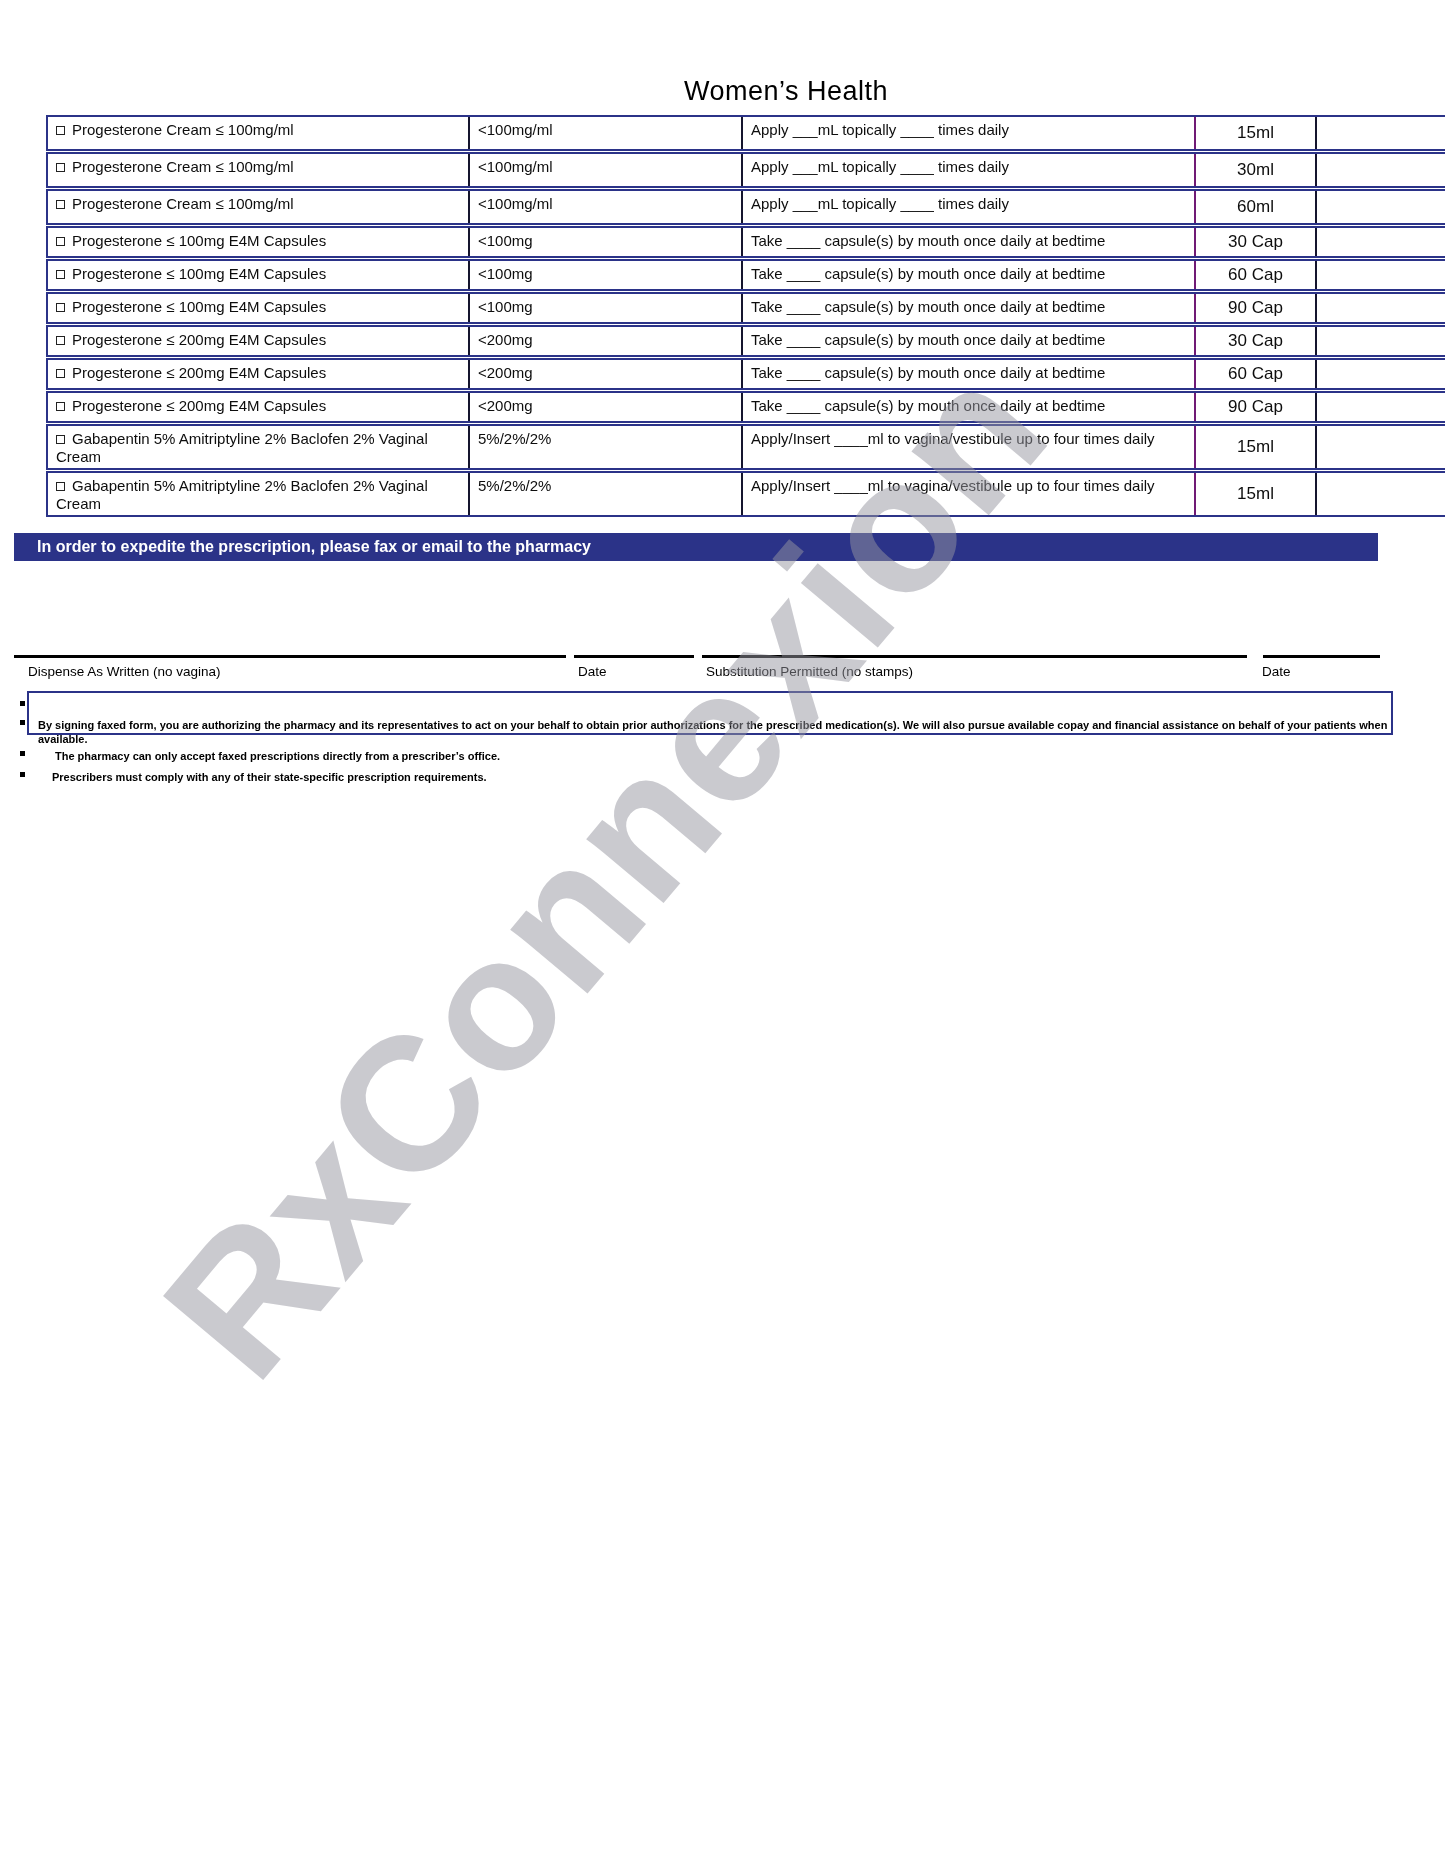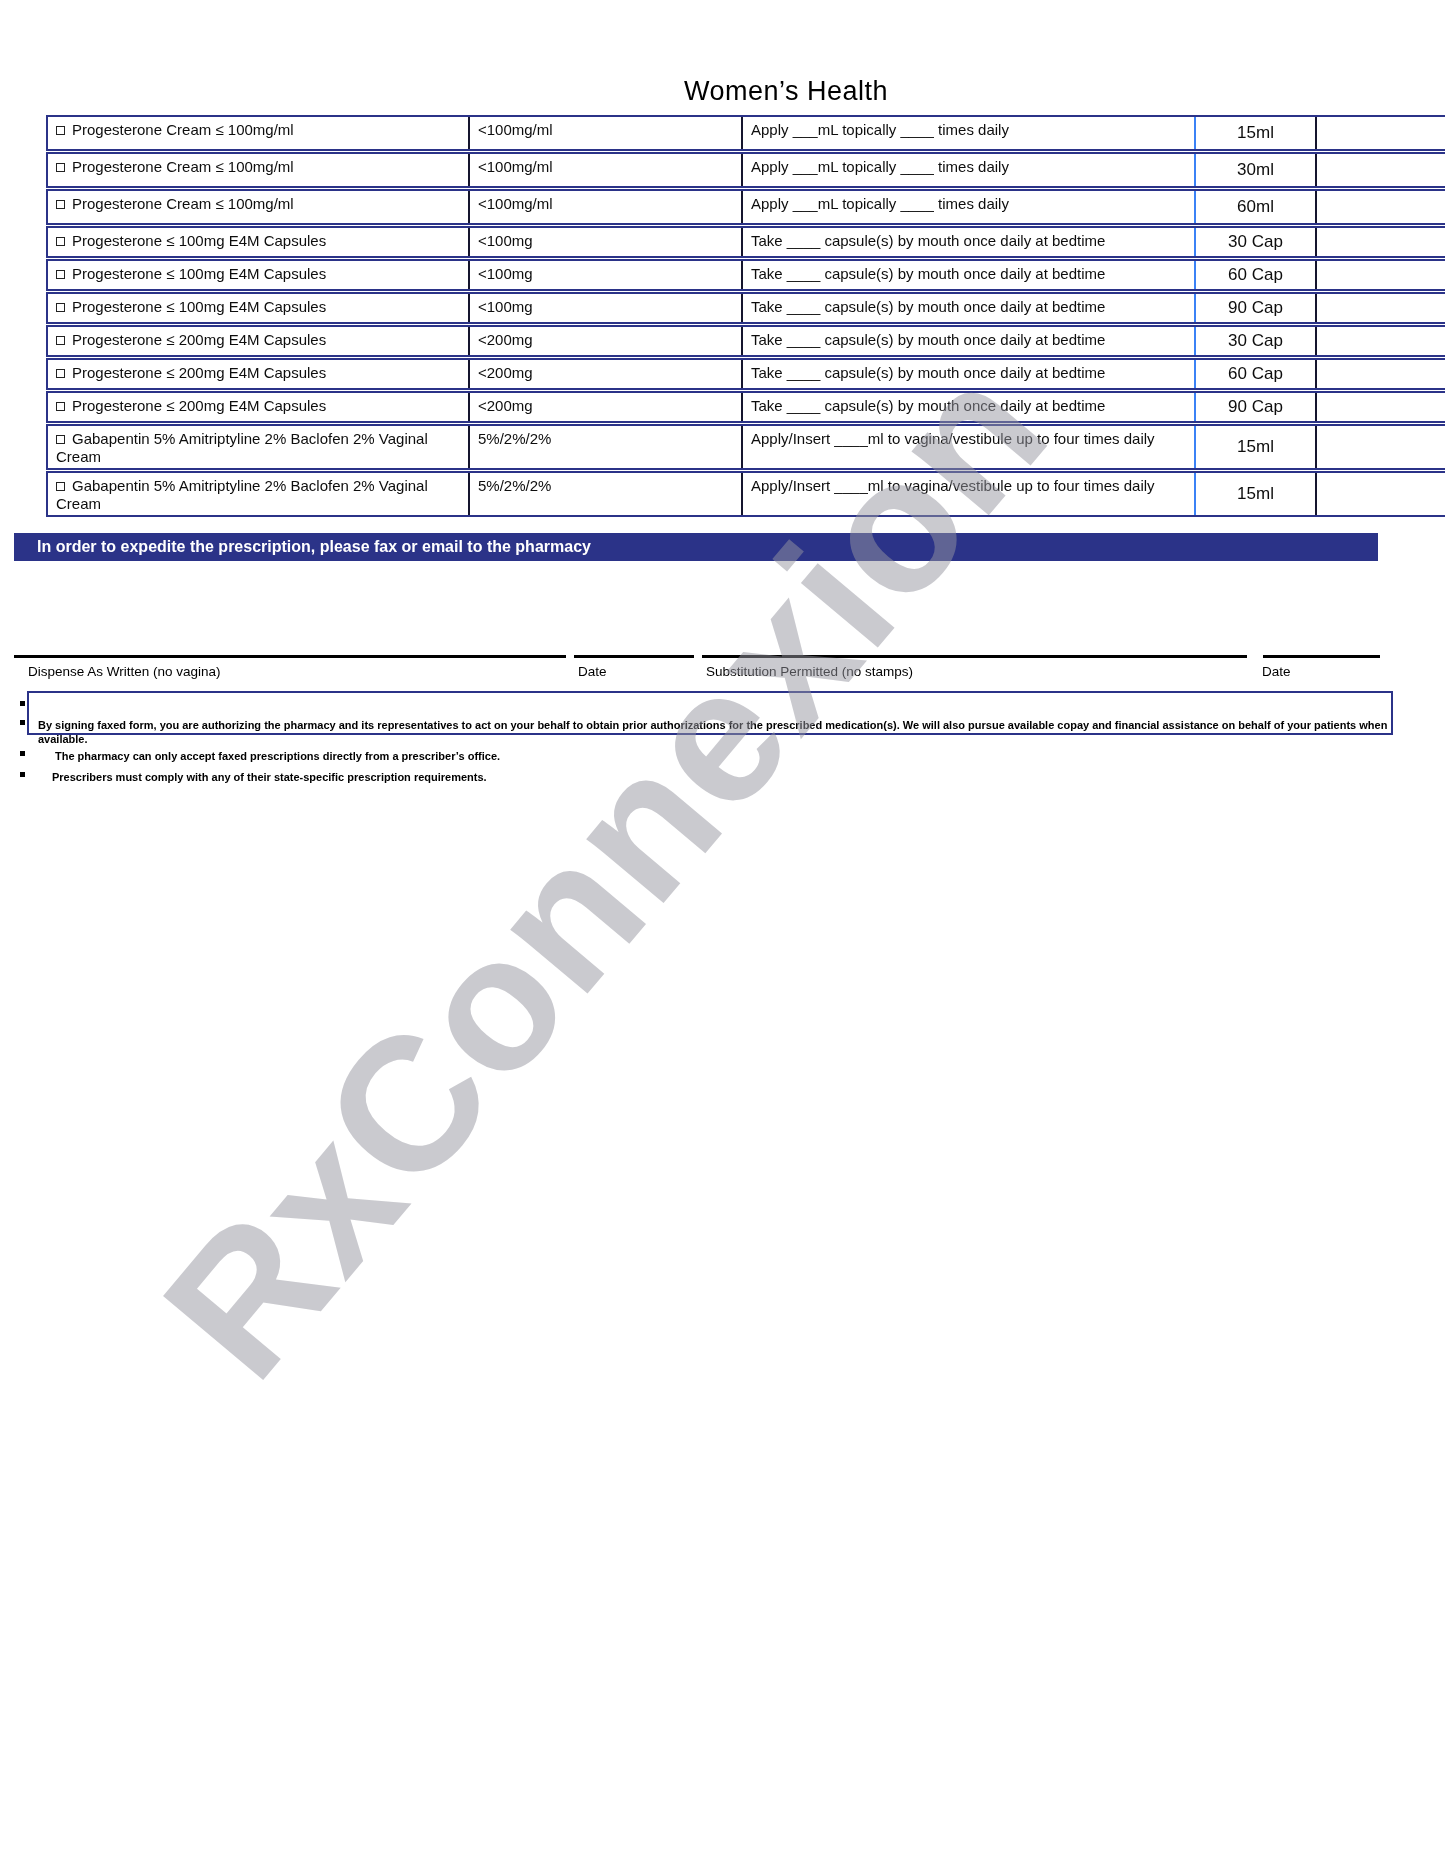--- a/index.html
+++ b/index.html
@@ -27,21 +27,21 @@
     border:2px solid #2b3388; margin-bottom:1px; background:#fff;
   }
   .trow.h-cream { min-height:36px; }
   .trow.h-cap   { min-height:32px; }
   .trow.h-gab   { min-height:42px; }
   .cell { font-size:15px; line-height:18px; padding:4px 6px 2px 8px; color:#0d0d0d; }
   .c-name { width:420px; }
   .c-strength { width:273px; border-left:2px solid #15152e; }
   .c-dir { width:453px; border-left:2px solid #15152e; }
   .c-qty {
-    width:121px; border-left:2px solid #3b82f6;
+    width:121px; border-left:2px solid #701a75;
     display:flex; align-items:center; justify-content:center;
     font-size:17px; padding:0;
   }
   .c-empty { flex:1; border-left:2px solid #15152e; }
   .chk {
     display:inline-block; width:9px; height:9px;
     border:1.2px solid #222; margin-right:7px; background:#fff;
     vertical-align:0px;
   }
 

